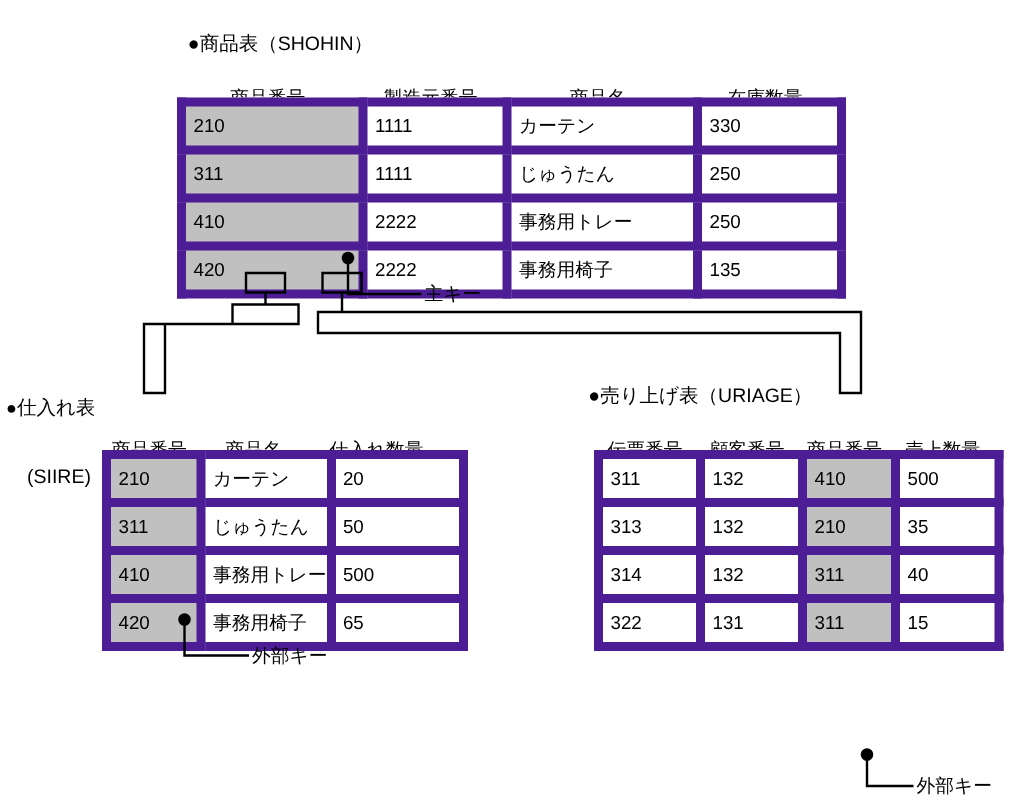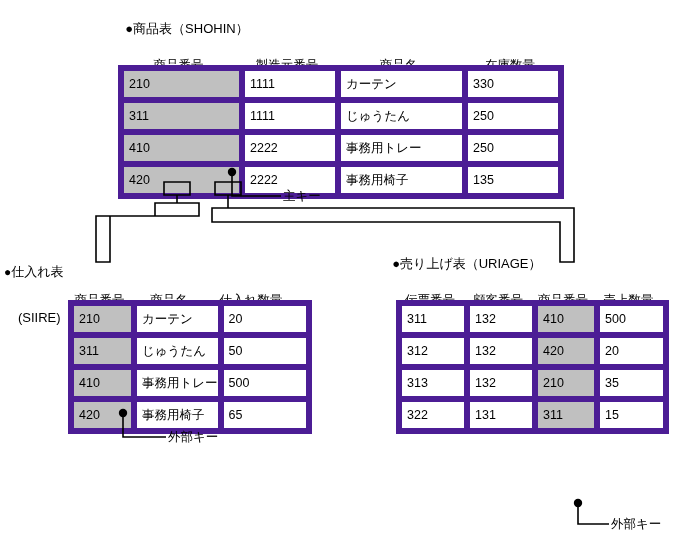--- a/index.html
+++ b/index.html
@@ -200,30 +200,30 @@
       <col style="width:69px">
     </colgroup>
   <tbody>
     <tr>
       <td>311</td>
       <td>132</td>
       <td class="key">410</td>
       <td>500</td>
     </tr>
     <tr>
-      <td>312</td>
-      <td>132</td>
-      <td class="key">420</td>
-      <td>20</td>
-    </tr>
-    <tr>
       <td>313</td>
       <td>132</td>
       <td class="key">210</td>
       <td>35</td>
+    </tr>
+    <tr>
+      <td>314</td>
+      <td>132</td>
+      <td class="key">311</td>
+      <td>40</td>
     </tr>
     <tr>
       <td>322</td>
       <td>131</td>
       <td class="key">311</td>
       <td>15</td>
     </tr>
   </tbody>
 </table>
 

